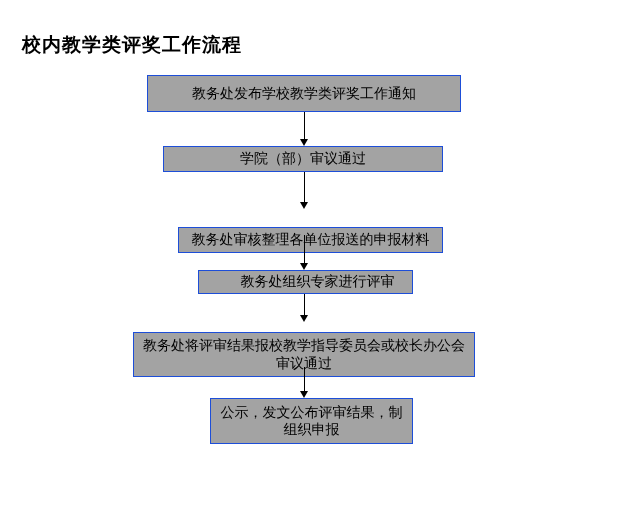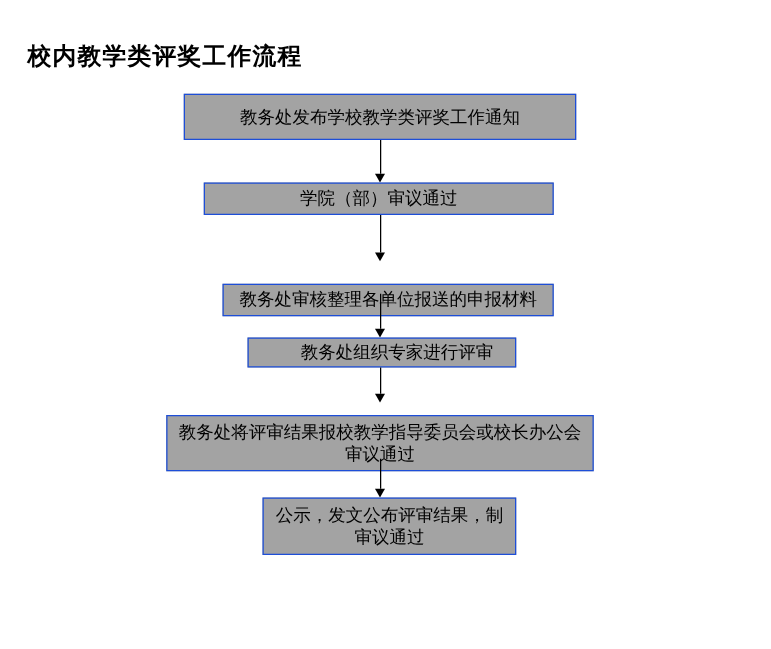--- a/index.html
+++ b/index.html
@@ -99,15 +99,15 @@
   <div id="line-3" class="flow-line"></div>
   <div id="head-3" class="flow-arrowhead"></div>
 
   <div id="box-4" class="flow-box">教务处将评审结果报校教学指导委员会或校长办公会
 审议通过</div>
 
   <div id="line-4" class="flow-line"></div>
   <div id="head-4" class="flow-arrowhead"></div>
 
   <div id="box-5" class="flow-box">公示，发文公布评审结果，制
-审议通过</div>
+组织申报</div>
 
 </div>
 
 </body></html>

